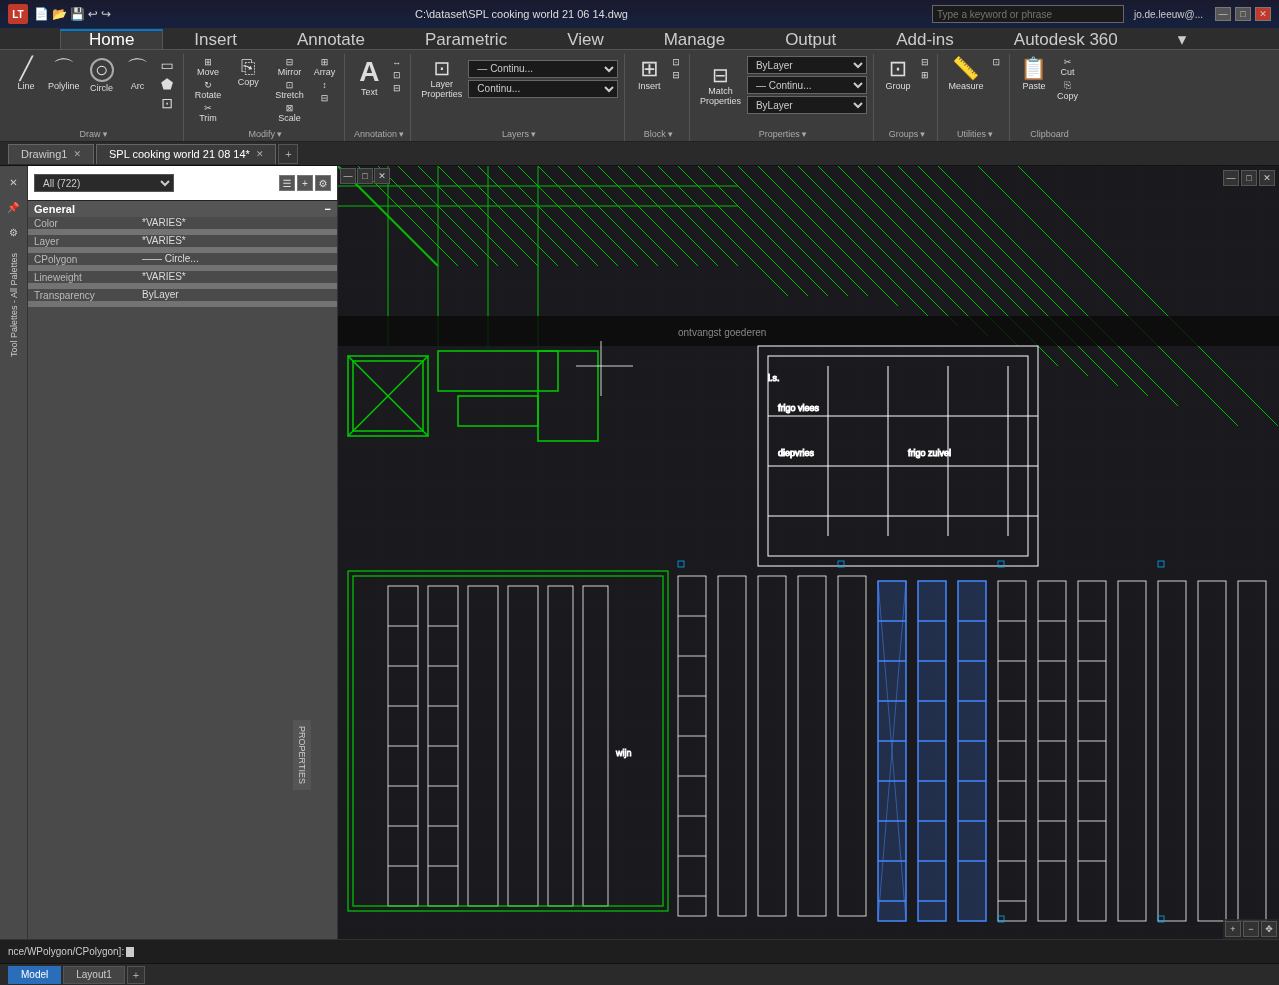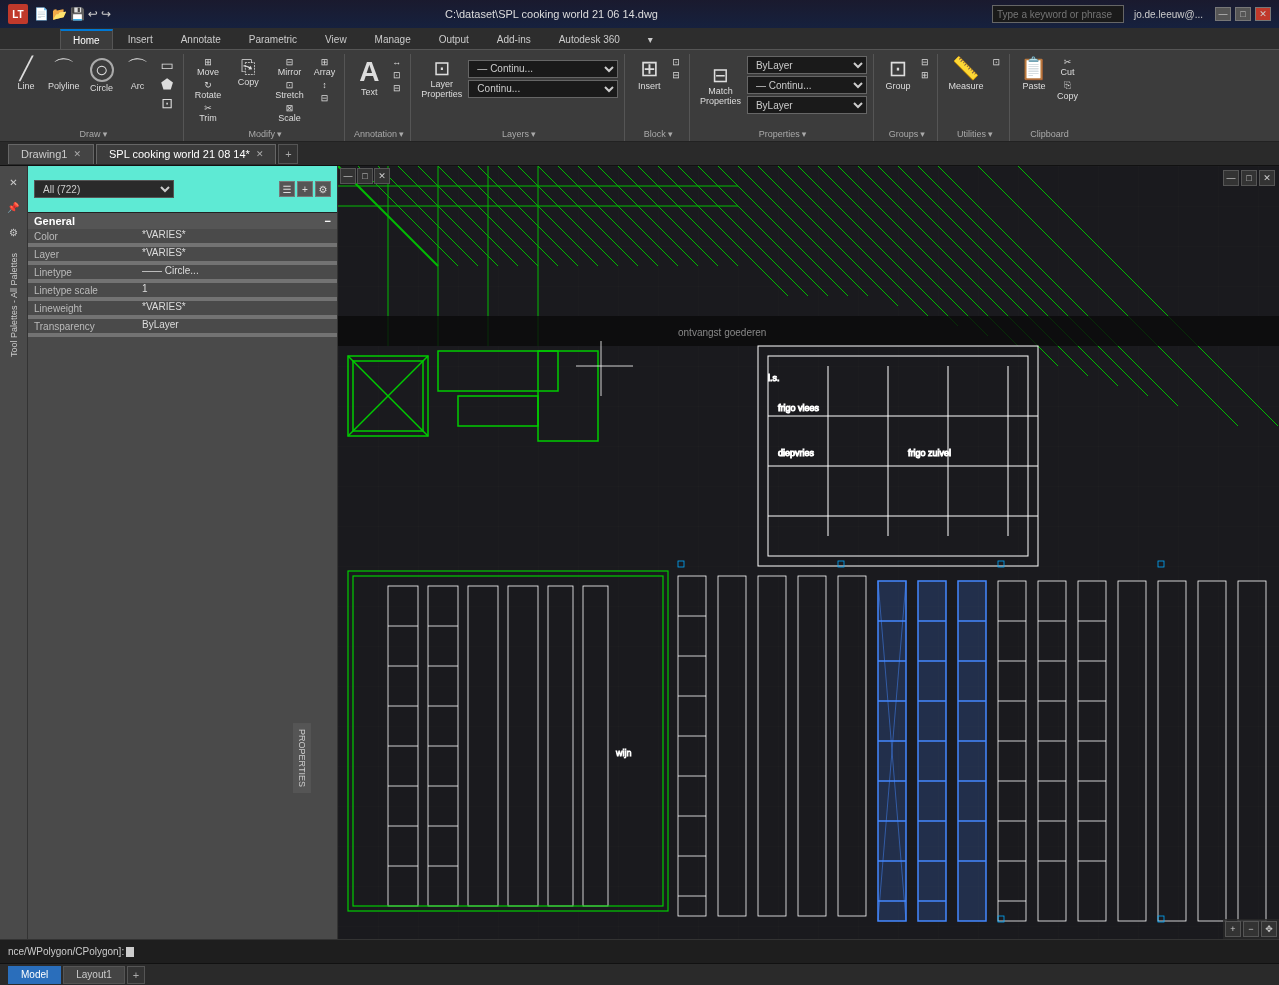--- a/index.html
+++ b/index.html
@@ -26,22 +26,22 @@
     
     #ribbon-tabs {
       height: 22px;
       background: #2d2d2d;
       display: flex;
       align-items: flex-end;
       padding-left: 60px;
       border-bottom: 1px solid #555;
     }
     .ribbon-tab {
-      padding: 3px 12px;
-      font-size: 10px;
+      padding: 3px 28px;
+      font-size: 17px;
       color: #ccc;
       cursor: pointer;
       border-top: 1px solid transparent;
       border-left: 1px solid transparent;
       border-right: 1px solid transparent;
       margin-right: 2px;
       height: 20px;
       display: flex;
       align-items: center;
     }
@@ -172,22 +172,22 @@
 
     
     #properties-panel {
       width: 310px;
       background: #4a4a4a;
       display: flex;
       flex-direction: column;
       border-right: 1px solid #333;
     }
     #panel-header {
-      background: #5eead4;
-      padding: 14px 6px;
+      background: #ffffff;
+      padding: 8px 6px;
       display: flex;
       align-items: center;
       justify-content: space-between;
       border-bottom: 1px solid #222;
     }
     #panel-dropdown {
       background: #2a2a2a;
       border: 1px solid #555;
       color: #ccc;
       font-size: 10px;
@@ -208,21 +208,21 @@
       cursor: pointer;
       color: #fff;
       font-size: 11px;
       font-weight: bold;
     }
     .section-content { padding: 0; }
     .prop-row {
       display: flex;
       height: 18px;
       align-items: center;
-      border-bottom: 4px solid #737373;
+      border-bottom: 6px solid #737373;
     }
     .prop-label {
       width: 110px;
       padding: 0 6px;
       color: #bbb;
       font-size: 10px;
       flex-shrink: 0;
     }
     .prop-value {
       flex: 1;
@@ -343,21 +343,21 @@
     <span style="display:flex;gap:3px;align-items:center;">
       <span style="font-size:12px;cursor:pointer;color:#ccc;">📄</span>
       <span style="font-size:12px;cursor:pointer;color:#ccc;">📂</span>
       <span style="font-size:12px;cursor:pointer;color:#ccc;">💾</span>
       <span style="font-size:12px;cursor:pointer;color:#ccc;">↩</span>
       <span style="font-size:12px;cursor:pointer;color:#ccc;">↪</span>
     </span>
   </div>
   <div id="titlebar-center">C:\dataset\SPL cooking world 21 06 14.dwg</div>
   <div id="titlebar-right">
-    <input type="text" class="ribbon-search" style="width: 132px; height: 18px; background: rgb(26, 26, 26); border: 1px solid rgb(102, 102, 102); color: rgb(204, 204, 204); font-size: 10px; padding: 0px 4px;" placeholder="Type a keyword or phrase">
+    <input type="text" class="ribbon-search" style="width: 192px; height: 18px; background: rgb(26, 26, 26); border: 1px solid rgb(102, 102, 102); color: rgb(204, 204, 204); font-size: 10px; padding: 0px 4px;" placeholder="Type a keyword or phrase">
     <span style="margin-left:6px;color:#ccc;font-size:10px;">jo.de.leeuw@...</span>
     <div class="titlebar-btn" style="margin-left:8px;">—</div>
     <div class="titlebar-btn">□</div>
     <div class="titlebar-btn close">✕</div>
   </div>
 </div>
 
 <div id="ribbon-tabs">
   <div class="ribbon-tab active">Home</div>
   <div class="ribbon-tab">Insert</div>
@@ -633,26 +633,22 @@
       <div class="section-content">
         <div class="prop-row">
           <span class="prop-label">Color</span>
           <span class="prop-value">*VARIES*</span>
         </div>
         <div class="prop-row">
           <span class="prop-label">Layer</span>
           <span class="prop-value">*VARIES*</span>
         </div>
         <div class="prop-row">
-          <span class="prop-label">Linetype</span>
+          <span class="prop-label">CPolygon</span>
           <span class="prop-value">—— Circle...</span>
-        </div>
-        <div class="prop-row">
-          <span class="prop-label">Linetype scale</span>
-          <span class="prop-value">1</span>
         </div>
         <div class="prop-row">
           <span class="prop-label">Lineweight</span>
           <span class="prop-value">*VARIES*</span>
         </div>
         <div class="prop-row">
           <span class="prop-label">Transparency</span>
           <span class="prop-value">ByLayer</span>
         </div>
       </div>

